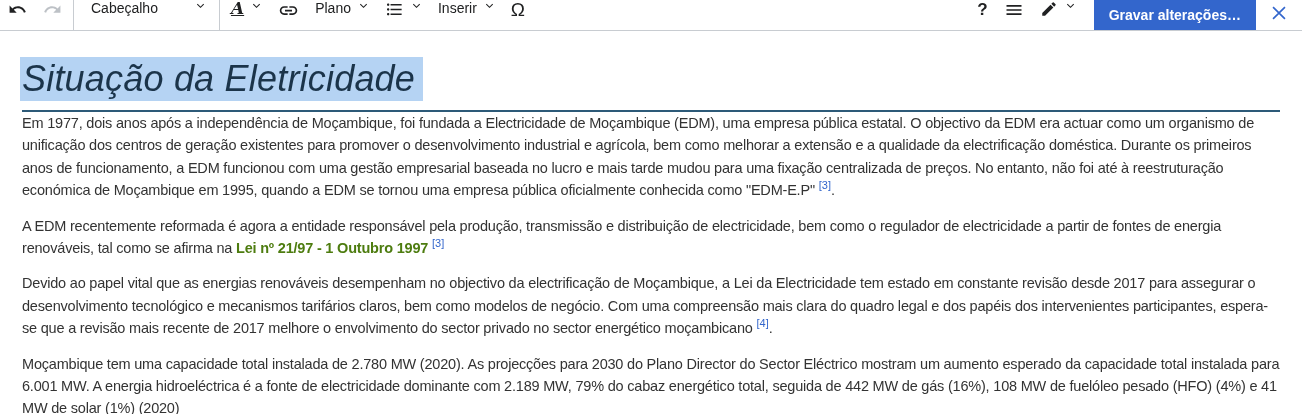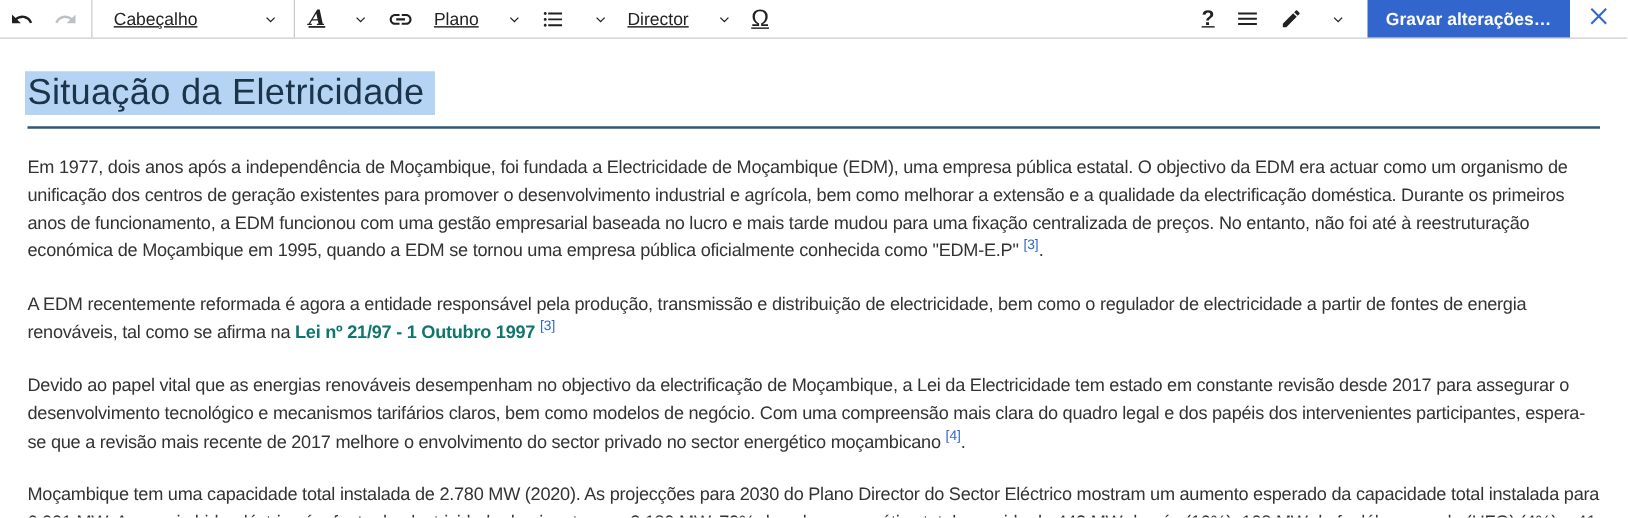--- a/index.html
+++ b/index.html
@@ -10,22 +10,22 @@
     font-family:"Liberation Sans", sans-serif;
   }
 
   
   .toolbar {
     height:31px; display:flex; align-items:stretch;
     border-bottom:1px solid #c8ccd1; background:#fff;
   }
   .tb-group { display:flex; align-items:stretch; }
   .tb-btn {
-    display:flex; align-items:center; justify-content:center;
-    padding:0 8px; height:100%; cursor:pointer; gap:23px;text-decoration:underline;
+    display:flex; align-items:flex-start; justify-content:center;
+    padding:0 8px; height:100%; cursor:pointer; gap:7px;
   }
   .tb-label { font-size:14px; color:#202122; white-space:nowrap; }
   .divider { width:1px; background:#c8ccd1; margin:0 3px; }
   .chev svg { display:block; }
   .icon-svg { display:block; }
   .undo-on  { fill:#202122; }
   .undo-off { fill:#bdc1c6; }
   .fmt-drop { padding:0 10px 0 14px; }
   .fmt-drop .tb-label { margin-right:30px; }
   .style-a {
@@ -43,31 +43,31 @@
     white-space:nowrap; margin-left:10px;
   }
   .close-box {
     width:46px; display:flex; align-items:center; justify-content:center;
     cursor:pointer;
   }
 
   
   .surface { padding:25px 22px 0 22px; }
   h1.article-title {
-    font-size:29px; font-weight:400; color:#1b344a;
+    font-size:36px; font-weight:400; color:#1b344a;
     letter-spacing:0.2px; margin:0; padding-bottom:9px;
-    border-bottom:2px solid #2d5a78; line-height:1.25;
+    border-bottom:2px solid #2d5a78; line-height:1.25;font-style:italic;
   }
   h1.article-title .hl { background:#b5d3f3; padding:1px 8px 2px 2px; margin-left:-2px; }
 
   .para {
     font-size:14.5px; line-height:22.4px; color:#333;
-    letter-spacing:-0.2px; margin:20px 0 13px;
-  }
-  .para .b { font-weight:700; color:#0f766e; }
+    letter-spacing:-0.2px; margin:0 0 13px;
+  }
+  .para .b { font-weight:700; color:#4d7c0f; }
   .para sup.ref {
     color:#3366cc; font-size:11px; line-height:0; cursor:pointer;
     letter-spacing:0;
   }
 </style>
 </head>
 <body>
 
 <div class="toolbar">
   <div class="tb-group">
@@ -133,21 +133,21 @@
         </svg>
     </span>
     <span class="chev">
       <svg width="11" height="11" viewBox="0 0 24 24">
           <path d="M5 9l7 7 7-7" fill="none" stroke="#202122" stroke-width="2.3"></path>
         </svg>
     </span>
   </div>
 
   <div class="tb-btn">
-    <span class="tb-label">Director</span>
+    <span class="tb-label">Inserir</span>
     <span class="chev">
       <svg width="11" height="11" viewBox="0 0 24 24">
           <path d="M5 9l7 7 7-7" fill="none" stroke="#202122" stroke-width="2.3"></path>
         </svg>
     </span>
   </div>
 
   <div class="tb-btn">
     <span class="omega">Ω</span>
   </div>

